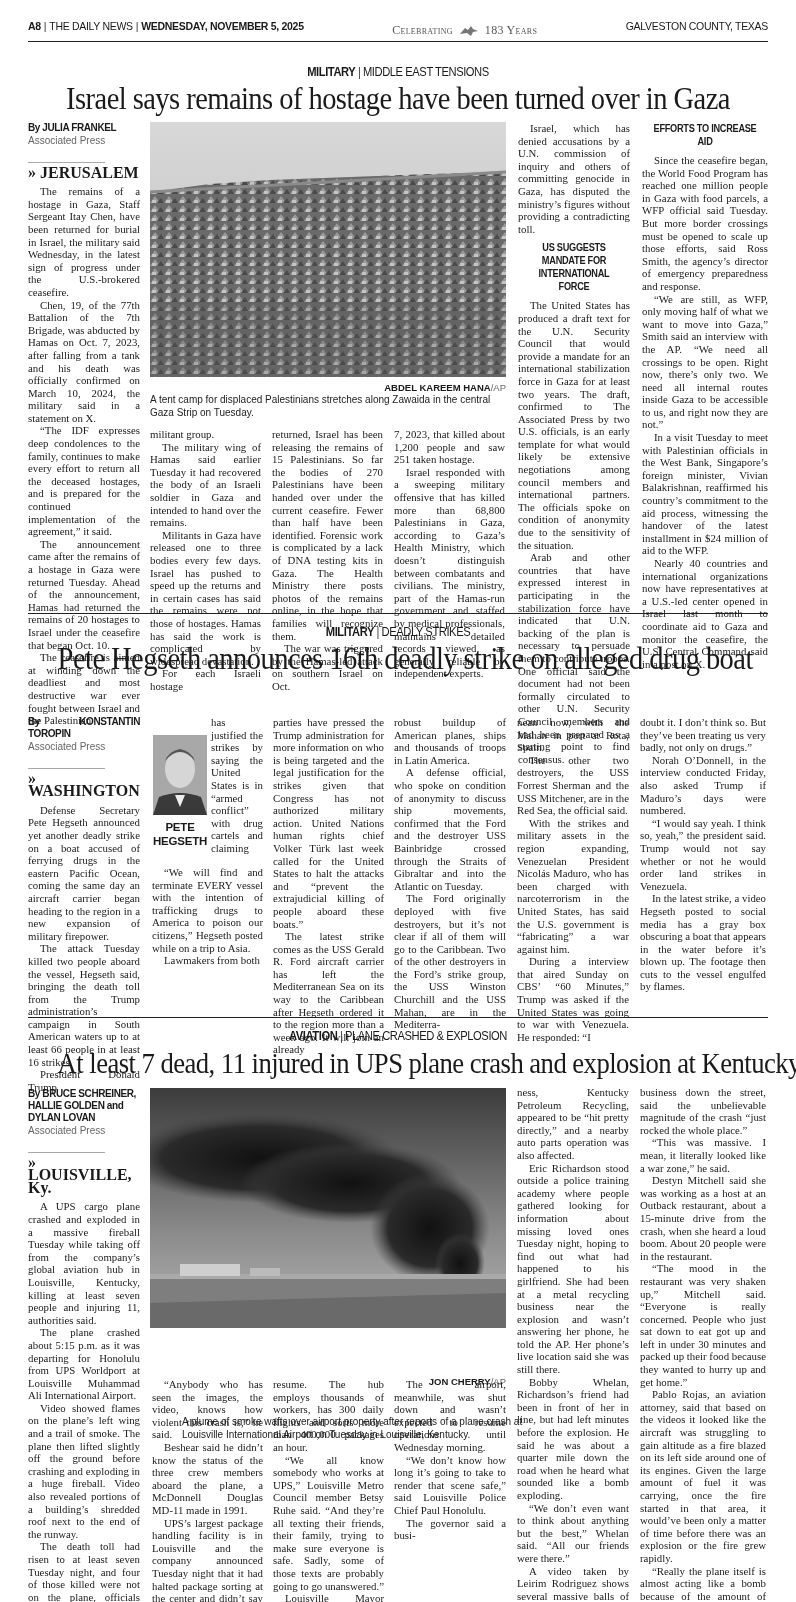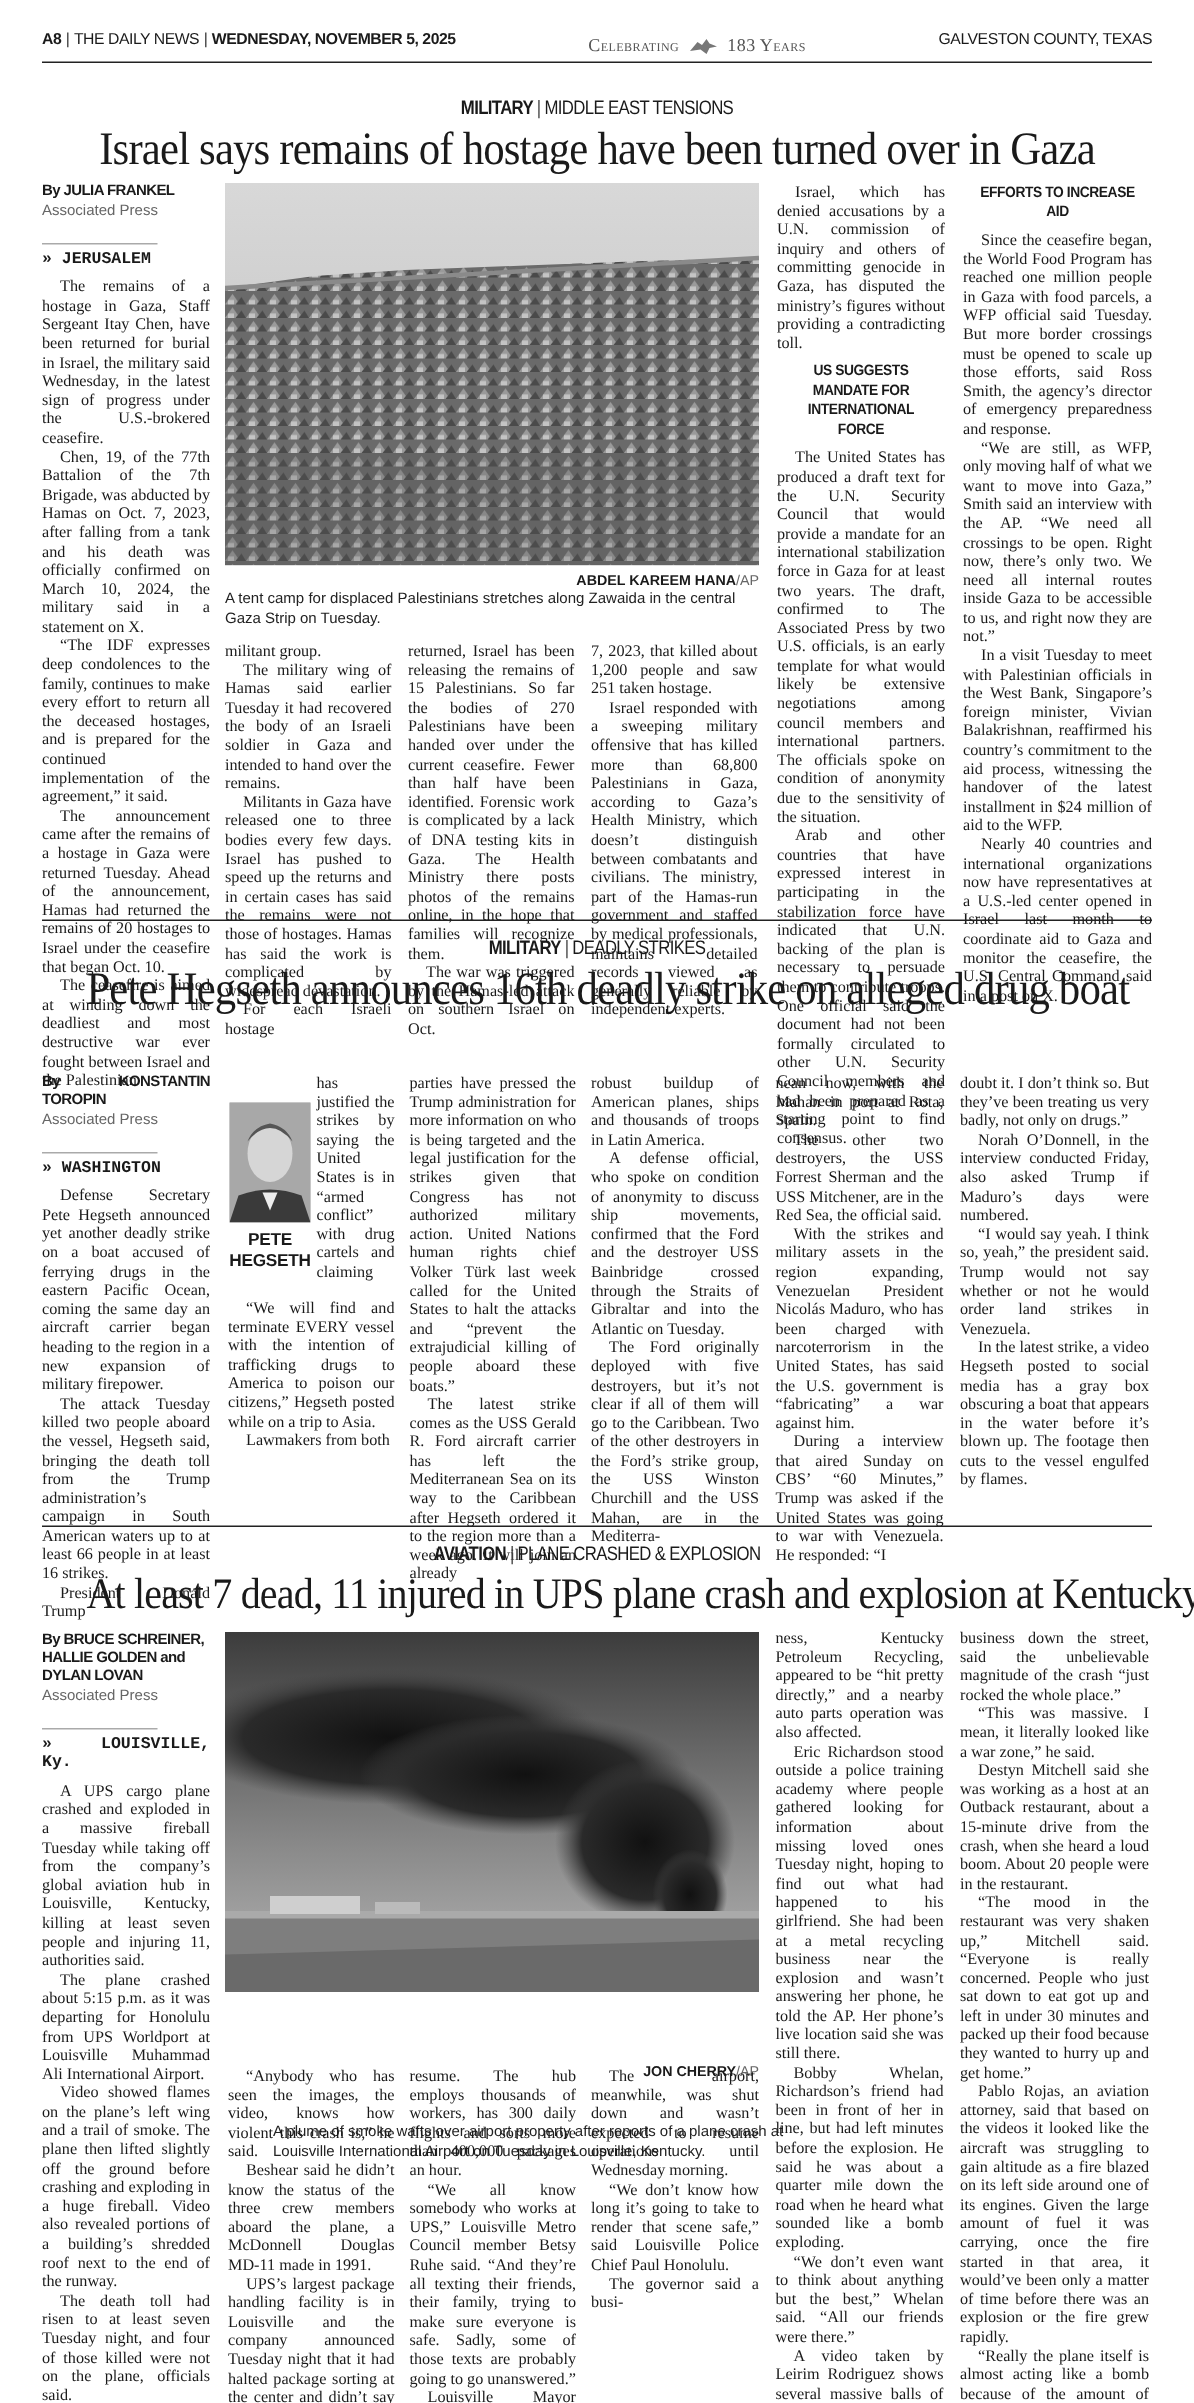--- a/index.html
+++ b/index.html
@@ -17,21 +17,21 @@
   .kicker { text-align: center; font-family: "Liberation Sans", sans-serif; font-size: 13px; letter-spacing: -0.5px; transform: scaleX(0.86); }
   .kicker b { font-weight: 700; }
   .kicker .bar { margin: 0 3px; font-weight: 300; color: #444; }
   .kicker .sub { font-weight: 400; }
   .headline { text-align: center; font-family: "Liberation Serif", serif; font-size: 31px; line-height: 36px; letter-spacing: -0.6px; transform: scaleX(0.92); white-space: nowrap; margin-top: 2px; }
 
   .col { position: absolute; font-size: 10.8px; line-height: 12.6px; text-align: justify; hyphens: auto; }
   .col p { text-indent: 12px; }
   .byline { font-family: "Liberation Sans", sans-serif; font-size: 10px; font-weight: 700; letter-spacing: -0.4px; line-height: 12px; }
   .agency { font-family: "Liberation Sans", sans-serif; font-size: 10px; color: #666; border-bottom: 1px solid #aaa; display: inline-block; padding-bottom: 14px; margin-bottom: 4px; }
-  .dateline { font-family: Liberation Mono, monospace; font-size: 11px; font-weight: 700; margin-bottom: 6px; }
+  .dateline { font-family: Liberation Serif, serif; font-size: 16px; font-weight: 700; margin-bottom: 6px; }
   .subhead { font-family: "Liberation Sans", sans-serif; font-weight: 700; font-size: 10px; text-align: center; letter-spacing: -0.3px; line-height: 13px; margin: 6px 0 6px; transform: scaleX(0.92); }
 
   .photo { position: absolute; overflow: hidden; }
   .credit { position: absolute; font-family: "Liberation Sans", sans-serif; font-size: 9.5px; font-weight: 700; text-align: right; }
   .credit .ap { font-weight: 400; color: #666; }
   .caption { position: absolute; font-family: "Liberation Sans", "DejaVu Sans", sans-serif; font-size: 10px; line-height: 12.5px; color: #222; }
 
   .rule { position: absolute; left: 28px; right: 28px; height: 0; border-top: 1.5px solid #222; }
 
   .mug-name { font-family: "Liberation Sans", sans-serif; font-weight: 700; font-size: 11.5px; text-align: center; line-height: 14px; letter-spacing: -0.2px; }

